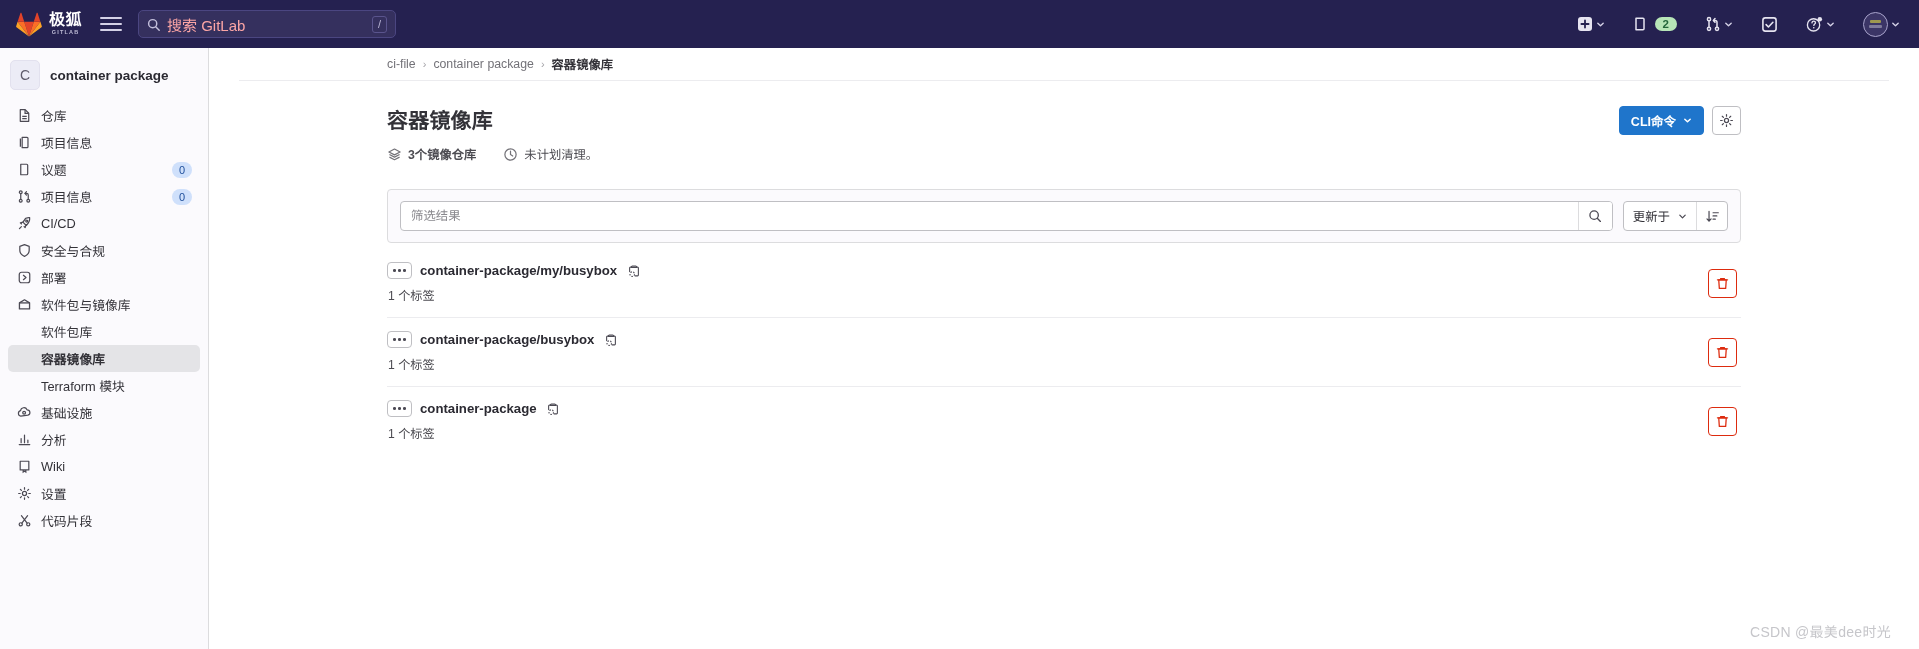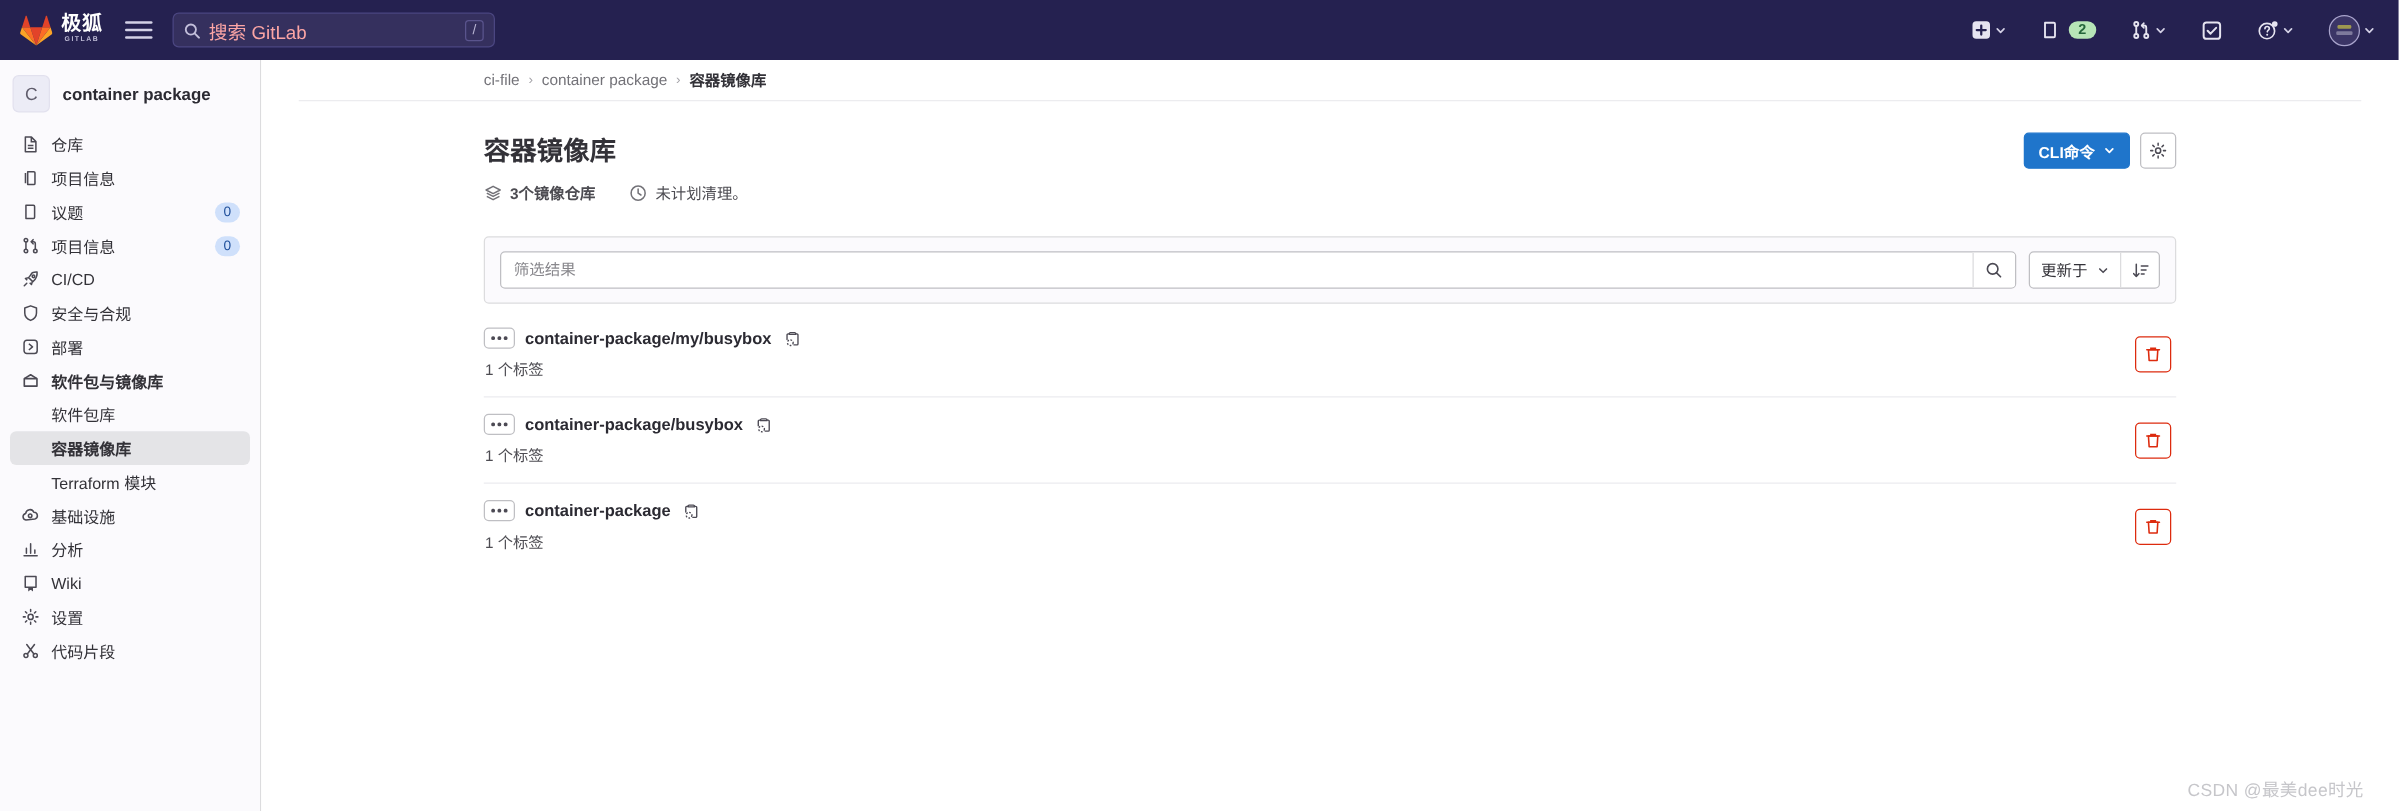--- a/index.html
+++ b/index.html
@@ -105,21 +105,21 @@
   }
   .proj-name { font-size: 13.5px; font-weight: 700; color: #2b2a32; white-space: nowrap; }
 
   .nav-item {
     display: flex; align-items: center; gap: 9px;
     height: 27px; padding: 0 8px;
     border-radius: 5px; cursor: pointer;
     font-size: 12.8px; color: #333238;
     white-space: nowrap;
   }
-  .nav-item.bold { font-weight: 700; }
+  .nav-item.bold { font-weight: 400; }
   .nav-ico { width: 16px; height: 16px; flex: 0 0 16px; display: flex; align-items: center; justify-content: center; color: #4c4a54; }
   .nav-ico svg { display: block; }
   .nav-label { flex: 1 1 auto; }
   .nav-badge {
     background: #cfe0fb; color: #1f4f9b;
     font-size: 11px; font-weight: 500;
     border-radius: 9px; padding: 0 7px; line-height: 16px;
   }
   .subnav-item {
     display: flex; align-items: center;

